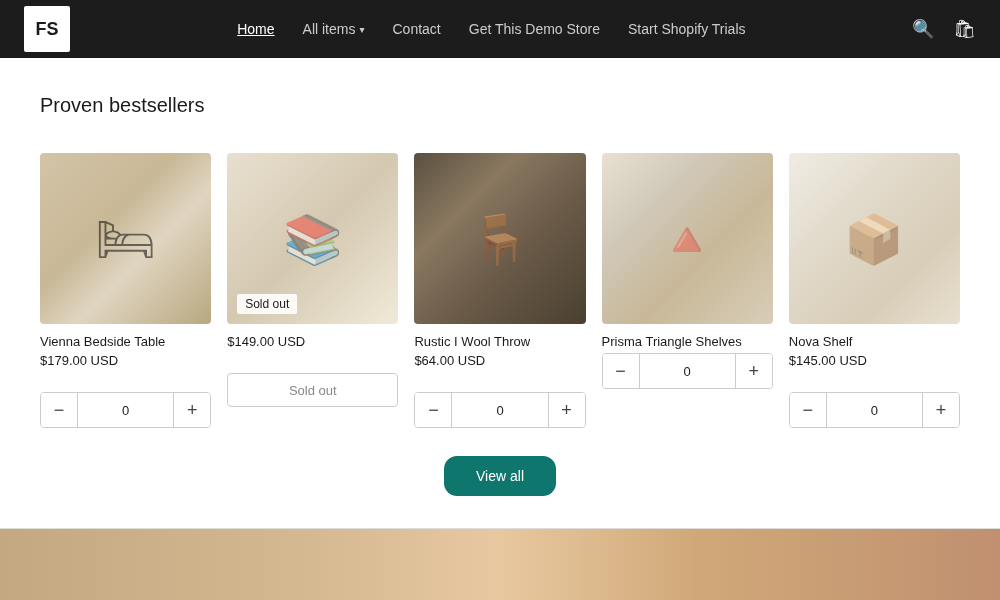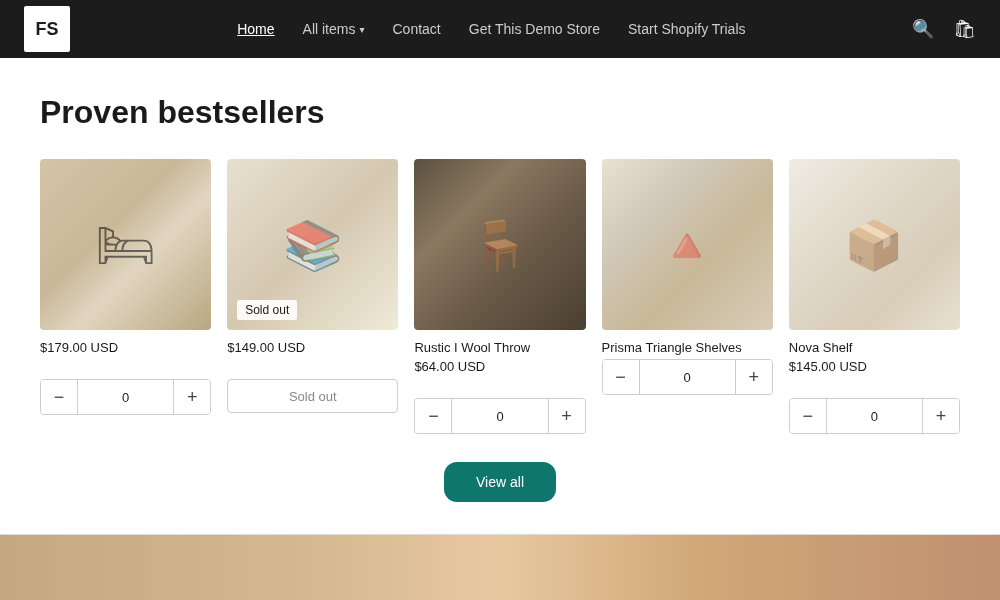--- a/index.html
+++ b/index.html
@@ -25,21 +25,21 @@
     .nav-links .dropdown {
       display: flex; align-items: center; gap: 4px; cursor: pointer; color: #ccc;
     }
     .nav-icons { display: flex; align-items: center; gap: 18px; }
     .nav-icon-btn {
       background: none; border: none; color: #fff; cursor: pointer; font-size: 18px; line-height: 1;
     }
 
     
     .main { padding: 36px 40px 0; }
-    .section-title { font-size: 32px; font-weight: 700; margin-bottom: 28px; }
+    .section-title { font-size: 20px; font-weight: 400; margin-bottom: 36px; }
 
     
     .product-grid {
       display: grid; grid-template-columns: repeat(5, 1fr); gap: 16px;
       margin-bottom: 28px;
     }
     .product-card { display: flex; flex-direction: column; }
     .product-image-wrap {
       position: relative; width: 100%; padding-bottom: 100%;
       background: #e8e0d8; border-radius: 4px; overflow: hidden; margin-bottom: 10px;
@@ -129,20 +129,21 @@
   </div>
 </nav>
 
 <div class="main">
   <h2 class="section-title">Proven bestsellers</h2>
 
   <div class="product-grid">
 
     <div class="product-card">
       <div class="product-image-wrap img-1"></div>
+      <div class="product-name">Vienna Bedside Table</div>
       <div class="product-price">$179.00 USD</div>
       <div class="qty-control">
         <button class="qty-btn">−</button>
         <input type="number" class="qty-input" value="0" style="">
         <button class="qty-btn">+</button>
       </div>
     </div>
 
     <div class="product-card">
       <div class="product-image-wrap img-2">

